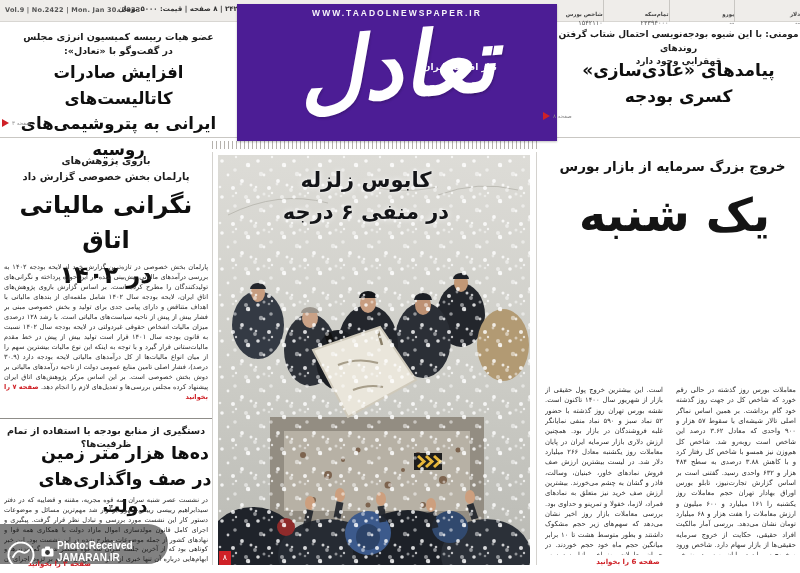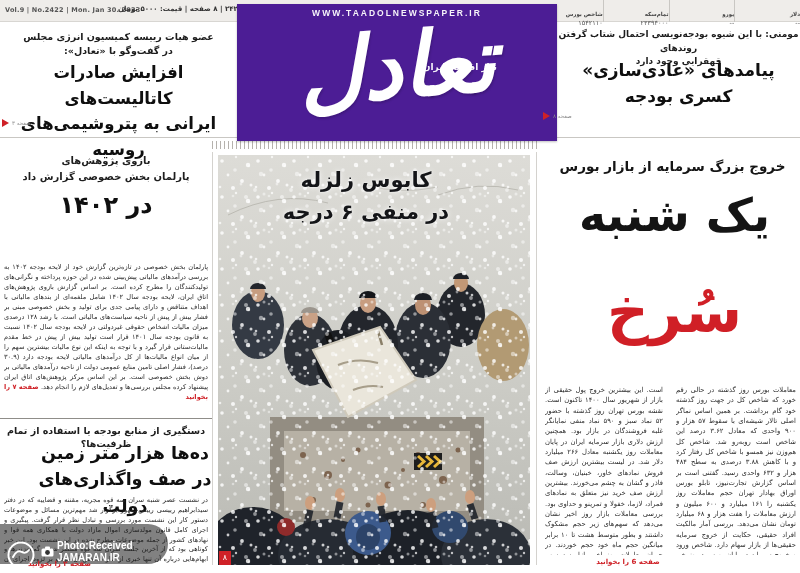--- a/index.html
+++ b/index.html
@@ -159,20 +159,21 @@
   <div class="rule-top"></div>
   <div class="ticks"></div>
   <div class="vrule r1"></div>
   <div class="vrule r2"></div>
 
   <div class="story-kicker ls-kicker">
     <div>بازوی پژوهش‌های</div>
     <div>پارلمان بخش خصوصی گزارش داد</div>
   </div>
   <div class="story-head ls-head">
+    <div>نگرانی مالیاتی اتاق</div>
     <div>در ۱۴۰۲</div>
   </div>
   <div class="body-txt ls-body">
     <span>پارلمان بخش خصوصی در تازه‌ترین گزارش خود از لایحه بودجه ۱۴۰۲ به بررسی درآمدهای مالیاتی پیش‌بینی شده در این حوزه پرداخته و نگرانی‌های تولیدکنندگان را مطرح کرده است. بر اساس گزارش بازوی پژوهش‌های اتاق ایران، لایحه بودجه سال ۱۴۰۲ شامل ملغمه‌ای از بندهای مالیاتی با اهداف متناقض و دارای پیامی جدی برای تولید و بخش خصوصی مبنی بر فشار بیش از پیش از ناحیه سیاست‌های مالیاتی است. با رشد ۱۲۸ درصدی میزان مالیات اشخاص حقوقی غیردولتی در لایحه بودجه سال ۱۴۰۲ نسبت به قانون بودجه سال ۱۴۰۱ قرار است تولید بیش از پیش در خط مقدم مالیات‌ستانی قرار گیرد و با توجه به اینکه این نوع مالیات بیشترین سهم را از میان انواع مالیات‌ها از کل درآمدهای مالیاتی لایحه بودجه دارد (۳۰.۹ درصد)، فشار اصلی تامین منابع عمومی دولت از ناحیه درآمدهای مالیاتی بر دوش بخش خصوصی است. بر این اساس مرکز پژوهش‌های اتاق ایران پیشنهاد کرده مجلس بررسی‌ها و تعدیل‌های لازم را انجام دهد.</span>
     <span class="red-ref">صفحه ۷ را بخوانید</span>
   </div>
 
   <div class="rule-dark"></div>
 
   <div class="story-kicker bl-kicker">دستگیری از منابع بودجه یا استفاده از تمام ظرفیت‌ها؟</div>
@@ -298,18 +299,17 @@
     </svg>
     <div class="ph-head">
       <div>کابوس زلزله</div>
       <div>در منفی ۶ درجه</div>
     </div>
   </div>
   <div class="ph-badge">۸</div>
 
   <div class="lead-kicker">خروج بزرگ سرمایه از بازار بورس</div>
   <div class="lead-black">یک شنبه</div>
-  <div class="lead-red">سُرخ</div>
   <div class="body-txt lead-col start">معاملات بورس روز گذشته در حالی رقم خورد که شاخص کل در جهت روز گذشته خود گام برداشت. بر همین اساس نماگر اصلی تالار شیشه‌ای با سقوط ۵۷ هزار و ۹۰۰ واحدی که معادل ۳.۶۲ درصد این شاخص است روبه‌رو شد. شاخص کل هم‌وزن نیز همسو با شاخص کل رفتار کرد و با کاهش ۳.۸۸ درصدی به سطح ۴۸۴ هزار و ۶۳۲ واحدی رسید. گفتنی است بر اساس گزارش تجارت‌نیوز، تابلو بورس اوراق بهادار تهران حجم معاملات روز یکشنبه را ۱۶۱ میلیارد و ۶۰۰ میلیون و ارزش معاملات را هفت هزار و ۶۸ میلیارد تومان نشان می‌دهد. بررسی آمار مالکیت افراد حقیقی، حکایت از خروج سرمایه حقیقی‌ها از بازار سهام دارد. شاخص ورود و خروج سرمایه در پایان بورس دیروز خبر از خروج دو هزار و ۱۱۳ میلیارد تومانی پول از بورس می‌دهد. لازم به توضیح است که این مبلغ از سهام، حق تقدم و صندوق‌های قابل معامله سهامی خارج شده</div>
   <div class="body-txt lead-col cont">است. این بیشترین خروج پول حقیقی از بازار از شهریور سال ۱۴۰۰ تاکنون است. نقشه بورس تهران روز گذشته با حضور ۵۲ نماد سبز و ۵۹۰ نماد منفی نمایانگر غلبه فروشندگان در بازار بود. همچنین ارزش دلاری بازار سرمایه ایران در پایان معاملات روز یکشنبه معادل ۲۶۶ میلیارد دلار شد. در لیست بیشترین ارزش صف فروش نمادهای خاور، خبنیان، وسالت، فاذر و گشان به چشم می‌خورند. بیشترین ارزش صف خرید نیز متعلق به نمادهای فمراد، لازما، خفولا و تمرینو و حداوی بود. بررسی معاملات بازار روز اخیر نشان می‌دهد که سهم‌های زیر حجم مشکوک داشتند و بطور متوسط هشت تا ۱۰ برابر میانگین حجم ماه خود حجم خوردند. در جریان معاملات روز اخیر بازار سه سهم خودرو، شتران و خگستر بیشترین ارزش معاملات و سهم‌های کرمان، شتاب و دی بیشترین حجم معاملات را ثبت کرده‌اند.</div>
   <div class="lead-ref red-ref">صفحه 6 را بخوانید</div>
 
 </div>
 
 </body></html>

